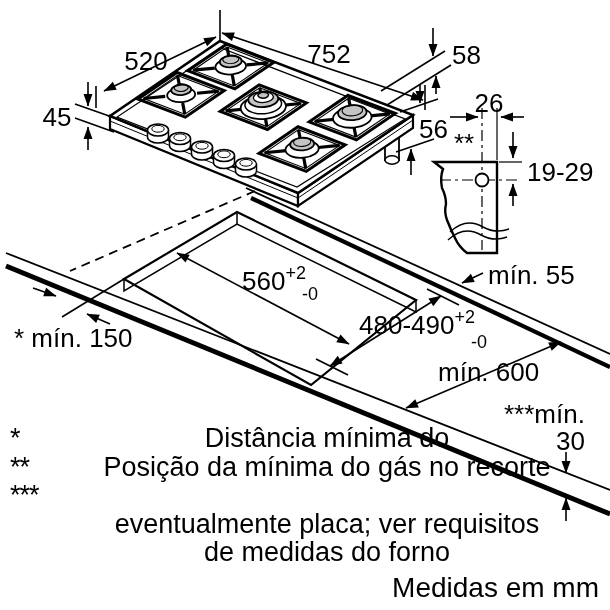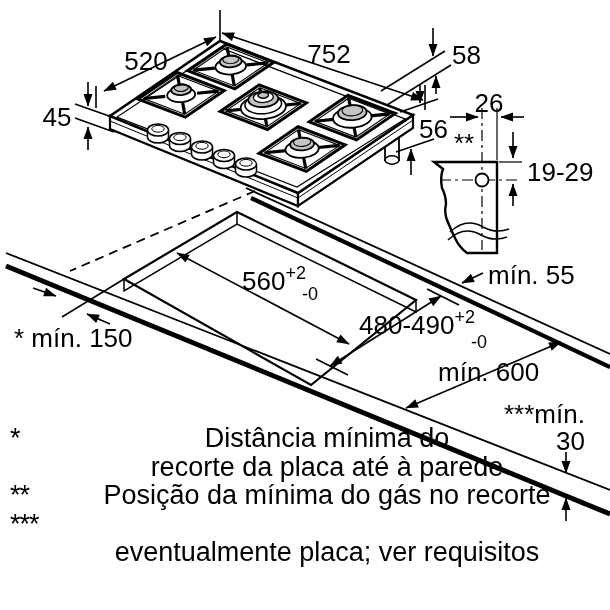--- a/index.html
+++ b/index.html
@@ -227,26 +227,27 @@
   <text class="dim" x="488" y="284">mín. 55</text>
   <text class="dim" x="14" y="347">* mín. 150</text>
   <text class="dim" x="438" y="381">mín. 600</text>
   <text class="dim" x="504" y="423">***mín.</text>
   <text class="dim" x="556" y="450">30</text>
 </svg>
 
   <div class="footnotes">
     <div class="note-row">
       <span class="note-marker">*</span>
-      <span class="note-text"><span>Distância mínima do</span><br><span>recorte da placa até à parede</span></span>
+      <span class="note-text"><span>Distância mínima do</span><br></span>
     </div>
     <div class="note-row">
       <span class="note-marker">**</span>
       <span class="note-text"><span>Posição da mínima do gás no recorte</span></span>
     </div>
     <div class="note-row">
       <span class="note-marker">***</span>
-      <span class="note-text"><br><span>eventualmente placa; ver requisitos</span><br></span>
+      <span class="note-text"><br><span>eventualmente placa; ver requisitos</span><br><span>de medidas do forno</span></span>
     </div>
   </div>
 
+  <div class="units">Medidas em mm</div>
 
 </div>
 
 </body></html>

